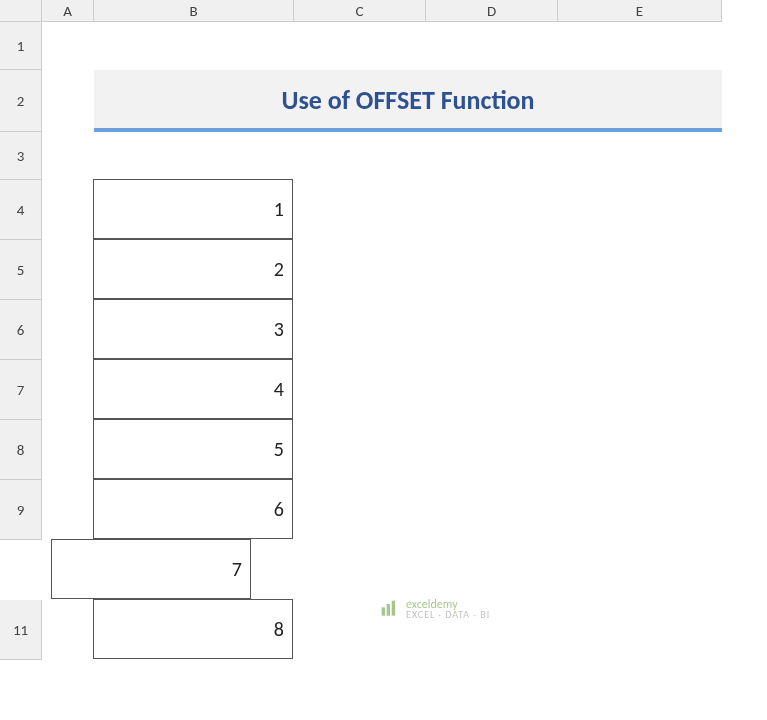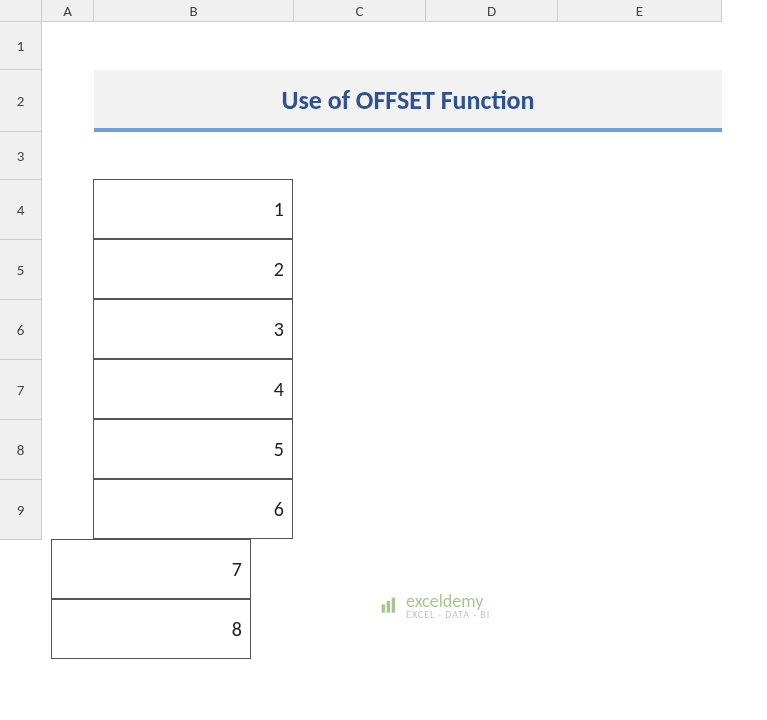--- a/index.html
+++ b/index.html
@@ -124,21 +124,21 @@
     .watermark-icon {
       width: 20px;
       height: 20px;
     }
     .watermark-text {
       display: flex;
       flex-direction: column;
       line-height: 1;
     }
     .watermark-main {
-      font-size: 18px;
+      font-size: 12px;
       color: #6ba343;
       font-weight: 500;
     }
     .watermark-sub {
       font-size: 10px;
       color: #999;
       letter-spacing: 1px;
     }
   </style>
 </head>
@@ -235,20 +235,21 @@
 
   <div class="row data-row">
     <div class="cell col-A plain-cell"></div>
     <div class="cell col-B bordered-cell">7</div>
     <div class="cell col-C plain-cell"></div>
     <div class="cell col-D plain-cell"></div>
     <div class="cell col-E plain-cell"></div>
   </div>
 
   <div class="row data-row">
+    <div class="row-header">11</div>
     <div class="cell col-A plain-cell"></div>
     <div class="cell col-B bordered-cell">8</div>
     <div class="cell col-C plain-cell"></div>
     <div class="cell col-D plain-cell"></div>
     <div class="cell col-E plain-cell"></div>
   </div>
 
 </div>
 
 <div class="watermark">

